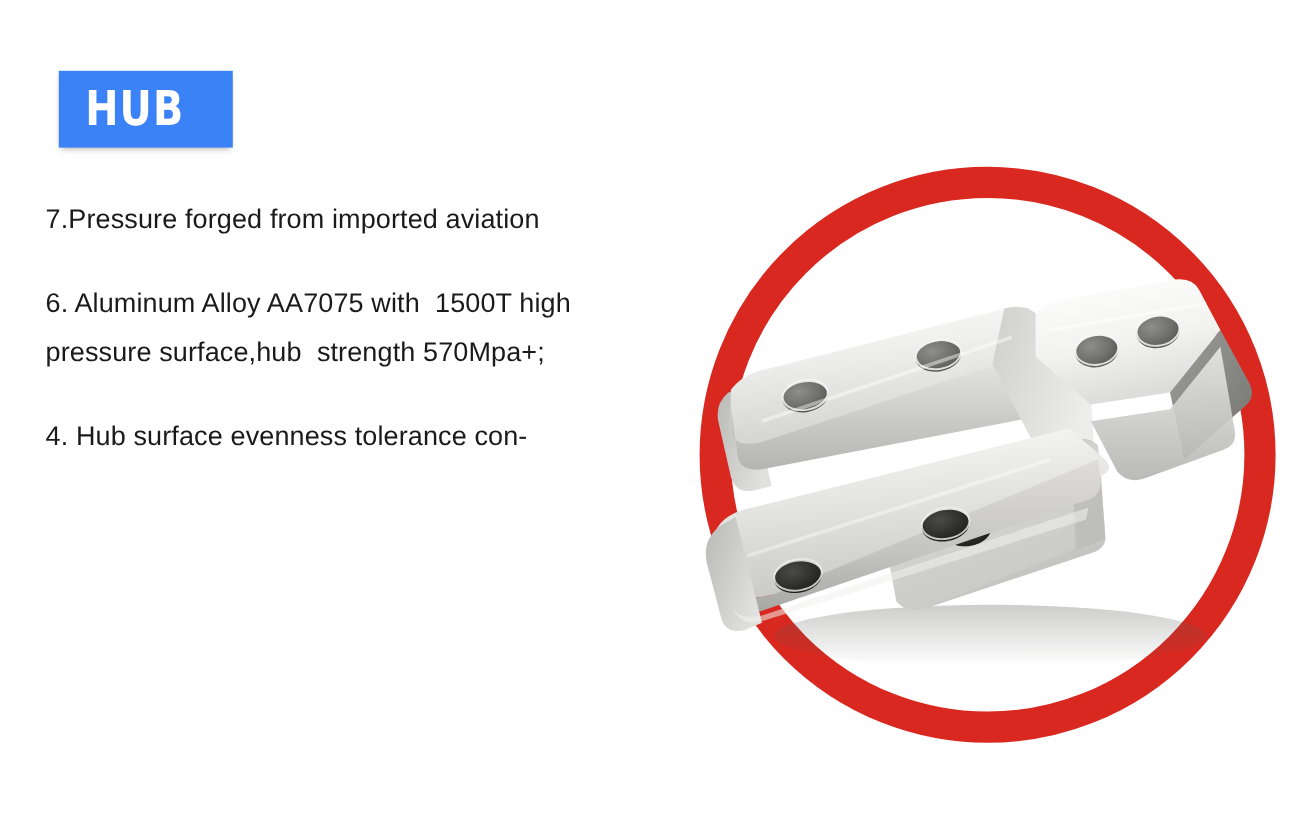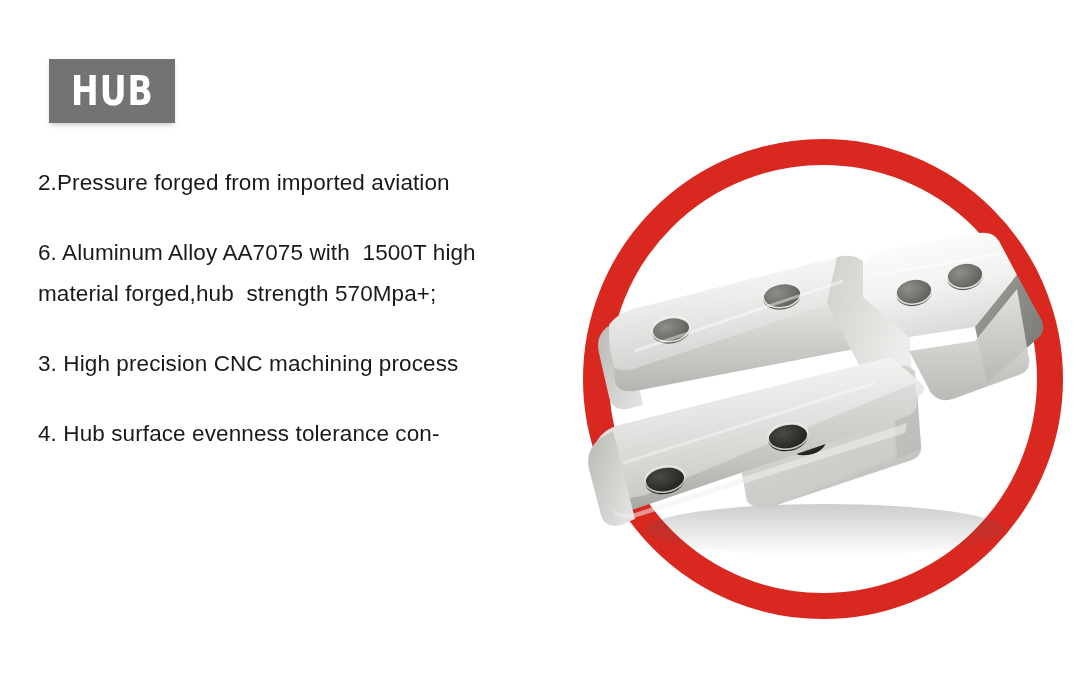--- a/index.html
+++ b/index.html
@@ -23,23 +23,23 @@
     top: 0;
     width: 600px;
     height: 680px;
   }
 
   
   #hub-badge {
     position: absolute;
     left: 49px;
     top: 59px;
-    width: 126px;
+    width: 145px;
     height: 64px;
-    background: #737373;
+    background: #3b82f6;
     box-shadow: 0 3px 5px -2px rgba(120,120,120,0.55);
   }
   #hub-badge-label {
     position: absolute;
     left: 22px;
     top: 50%;
     transform: translateY(-50%);
     color: #ffffff;
     font-family: "DejaVu Sans Condensed", "Liberation Sans", sans-serif;
     font-weight: bold;
@@ -89,30 +89,29 @@
 
 <div id="left-column">
 
   <div id="hub-badge">
     <div id="hub-badge-label">HUB</div>
   </div>
 
   <div id="spec-list">
 
     <div class="spec-item">
-      <div class="spec-line">2.Pressure forged from imported aviation</div>
+      <div class="spec-line">7.Pressure forged from imported aviation</div>
     </div>
 
     <div class="spec-item">
       <div class="spec-line">6. Aluminum Alloy AA7075 with  1500T high</div>
-      <div class="spec-line">material forged,hub  strength 570Mpa+;</div>
-    </div>
-
-    <div class="spec-item">
-      <div class="spec-line">3. High precision CNC machining process</div>
+      <div class="spec-line">pressure surface,hub  strength 570Mpa+;</div>
+    </div>
+
+    <div class="spec-item">
     </div>
 
     <div class="spec-item">
       <div class="spec-line">4. Hub surface evenness tolerance con-</div>
     </div>
 
   </div>
 </div>
 
 <div id="product-figure">

